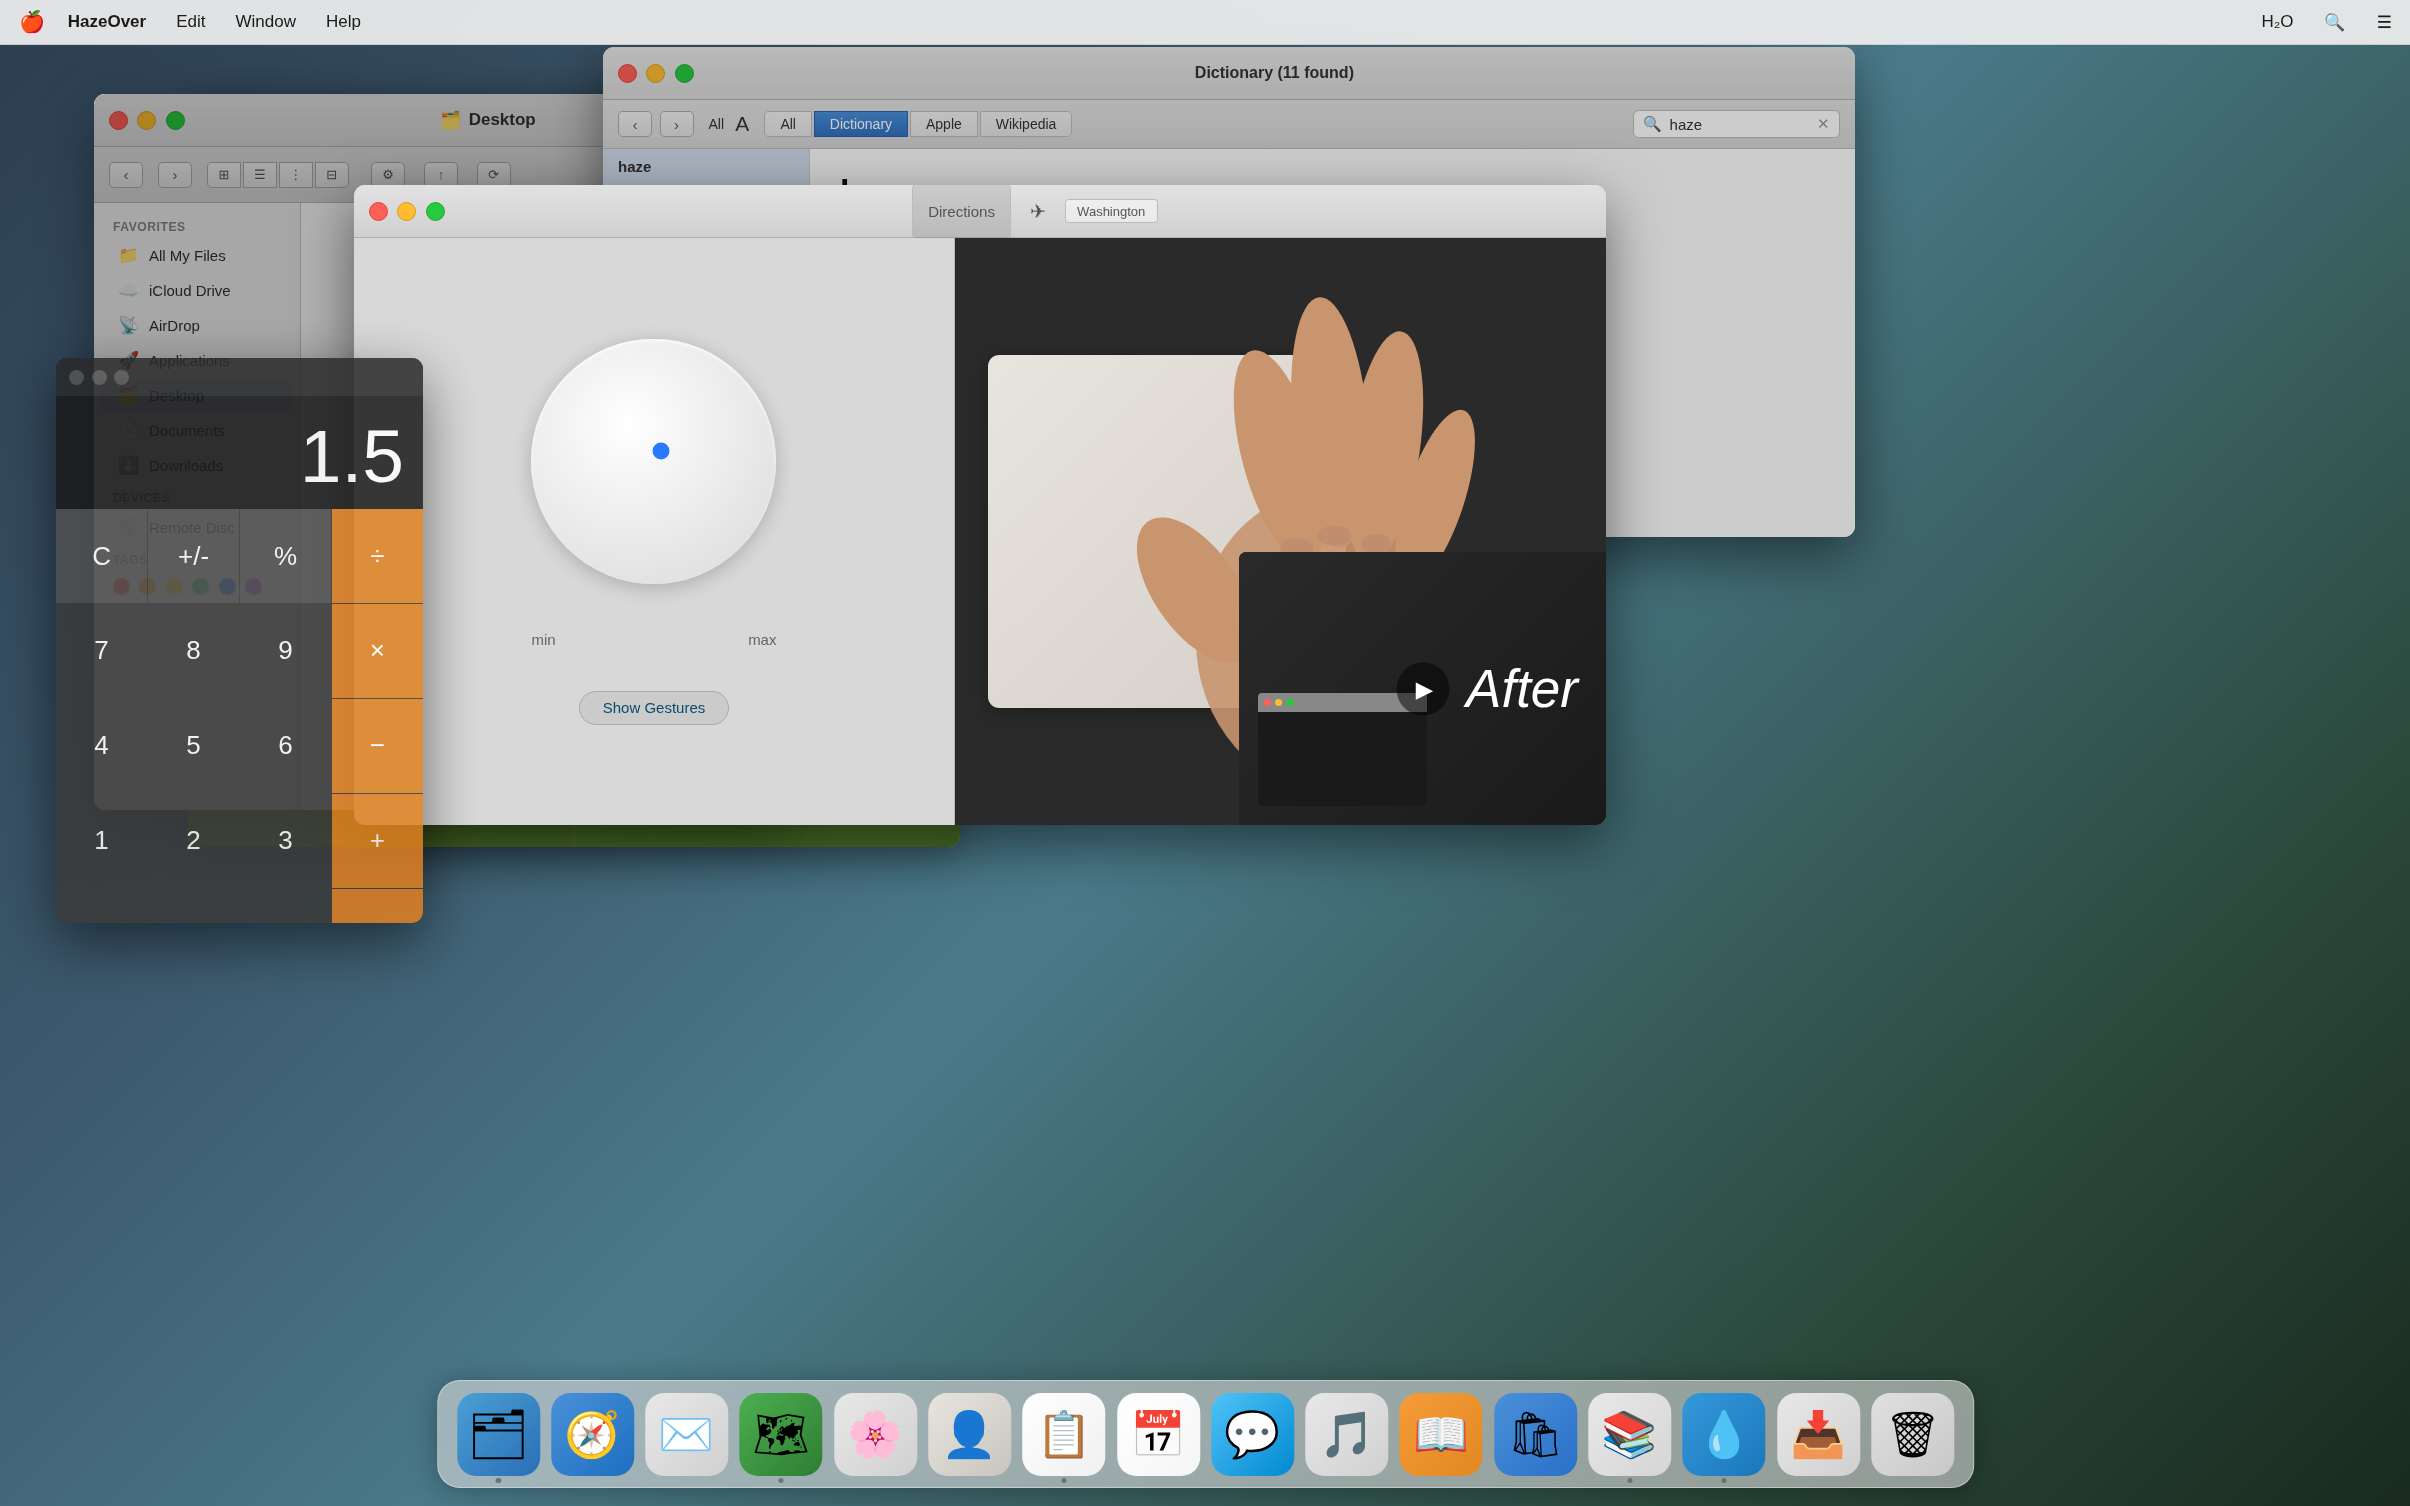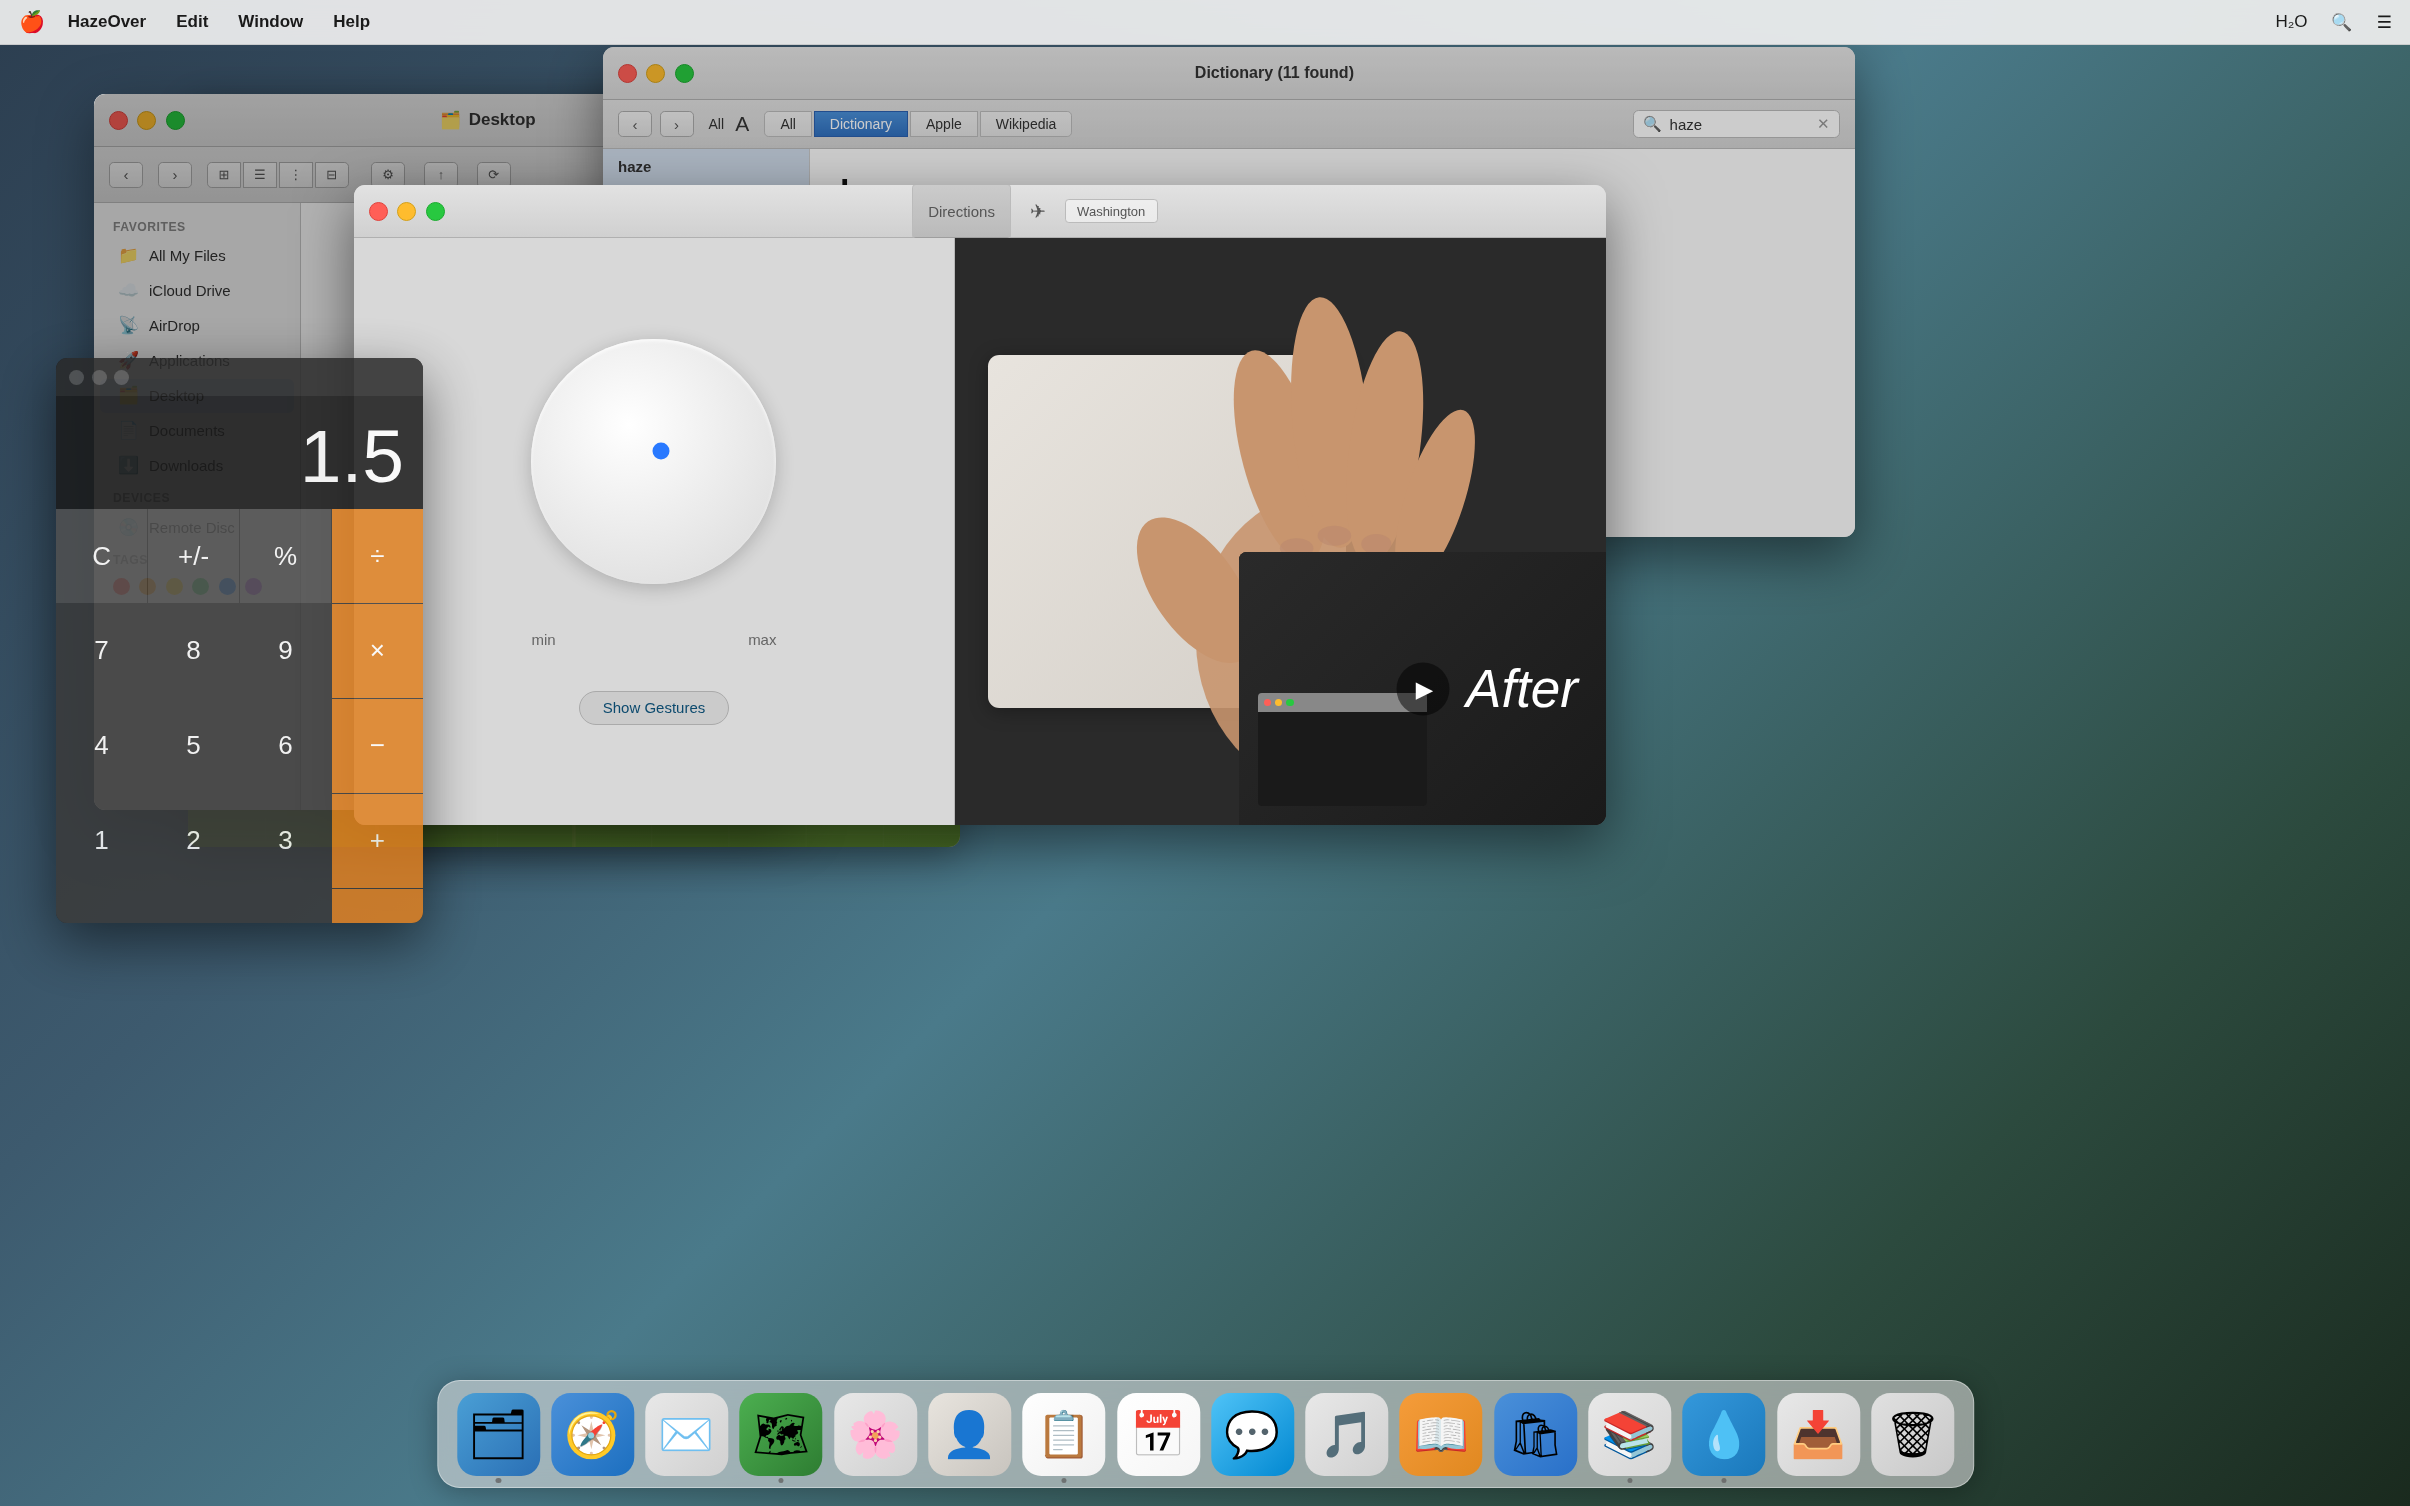--- a/index.html
+++ b/index.html
@@ -38,30 +38,30 @@
       color: #333;
     }
     .menubar-items {
       display: flex;
       gap: 30px;
       align-items: center;
     }
     .menubar-item {
       font-size: 17px;
       color: #1a1a1a;
-      font-weight: 700;
+      font-weight: 400;
     }
     .menubar-item.app-name {
       font-weight: 700;
     }
     .menubar-right {
       margin-left: auto;
       display: flex;
       align-items: center;
-      gap: 24px;
+      gap: 31px;
     }
     .menubar-right-item {
       font-size: 17px;
       color: #1a1a1a;
     }
 
     
     .finder-window {
       position: absolute;
       top: 94px;

